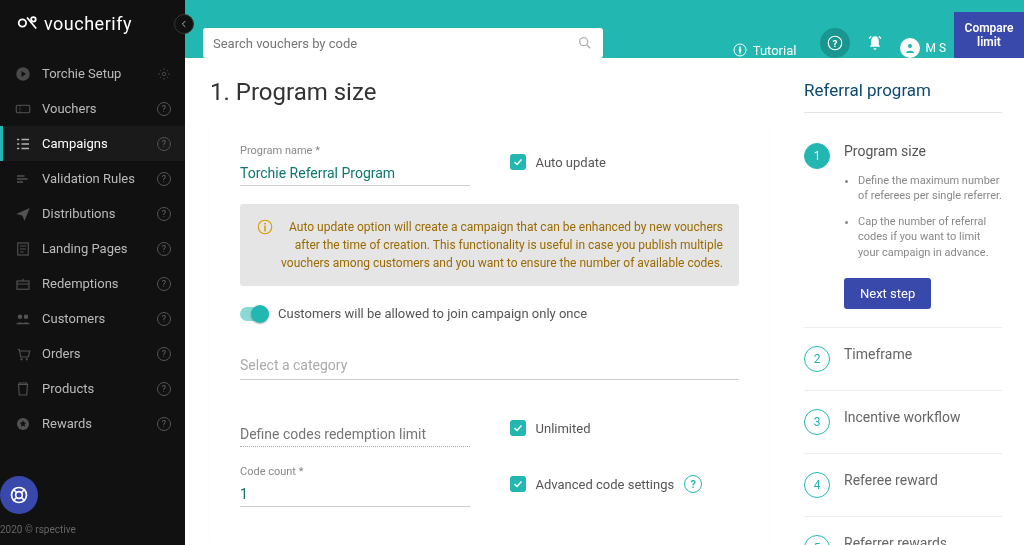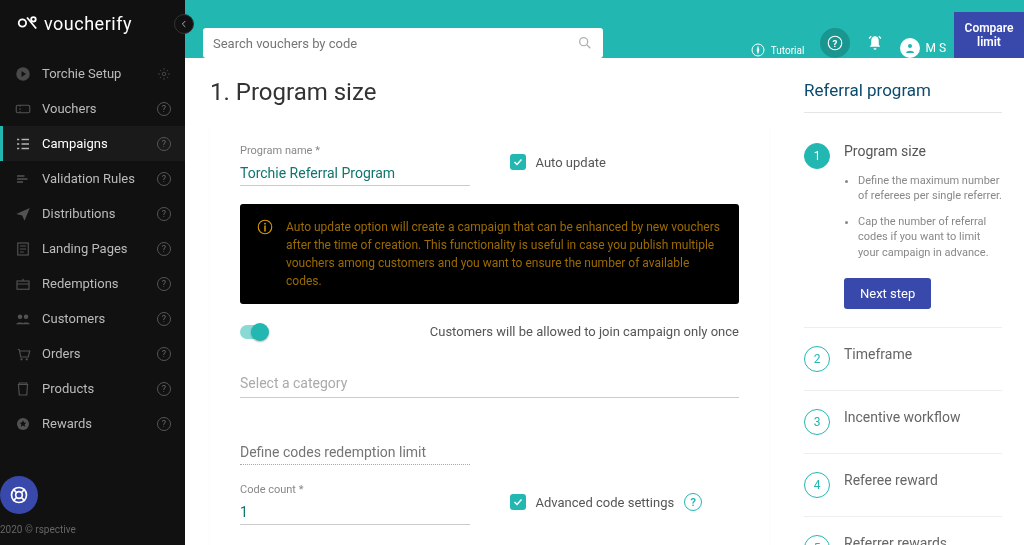--- a/index.html
+++ b/index.html
@@ -25,21 +25,21 @@
   .life-ring svg { width: 20px; height: 20px; }
   .copyright { font-size: 10px; color: #666; }
   
   
   .main { flex: 1; display: flex; flex-direction: column; }
   .header { height: 58px; background: #22b7b0; display: flex; align-items: flex-end; padding: 0 0 0 18px; }
   .search-box { flex: 0 0 400px; height: 30px; background: #fff; border-radius: 3px; display: flex; align-items: center; padding: 0 10px; }
   .search-box input { flex: 1; border: none; outline: none; font-size: 13px; color: #555; background: transparent; }
   .search-icon { width: 16px; height: 16px; opacity: 0.5; }
   .header-spacer { flex: 1; }
-  .header-link { display: flex; align-items: center; color: #fff; font-size: 10px; margin-right: 16px; cursor: pointer; }
+  .header-link { display: flex; align-items: center; color: #fff; font-size: 13px; margin-right: 24px; cursor: pointer; }
   .header-link svg { width: 16px; height: 16px; margin-right: 5px; }
   .header-iconbtn { width: 30px; height: 30px; border-radius: 50%; display: flex; align-items: center; justify-content: center; margin-right: 10px; cursor: pointer; }
   .header-iconbtn.dark { background: #1a9690; }
   .header-iconbtn svg { width: 18px; height: 18px; }
   .user-chip { display: flex; align-items: center; color: #fff; font-size: 12px; margin-right: 8px; cursor: pointer; }
   .user-chip .avatar { width: 20px; height: 20px; border-radius: 50%; background: #fff; color: #22b7b0; display: flex; align-items: center; justify-content: center; margin-right: 5px; }
   .compare-btn { height: 46px; background: #3949ab; color: #fff; font-size: 12px; font-weight: 600; padding: 0 10px; display: flex; align-items: center; justify-content: center; cursor: pointer; text-align: center; line-height: 1.2; width: 70px; }
   
   
   .content-wrap { flex: 1; display: flex; overflow: hidden; }
@@ -50,24 +50,24 @@
   .form-row { display: flex; gap: 40px; margin-bottom: 18px; }
   .form-col { flex: 1; }
   .form-col.half { flex: 0 0 46%; }
   .field-label { font-size: 11px; color: #888; display: block; margin-bottom: 4px; }
   .text-input { width: 100%; border: none; border-bottom: 1px solid #ccc; padding: 4px 0; font-size: 14px; color: #0f766e; outline: none; background: transparent; }
   .text-input::placeholder { color: #aaa; }
   .placeholder-input { width: 100%; border: none; border-bottom: 1px dotted #aaa; padding: 4px 0; font-size: 14px; color: #aaa; outline: none; background: transparent; }
   .checkbox-row { display: flex; align-items: center; font-size: 13px; color: #555; padding-top: 10px; }
   .checkbox { width: 16px; height: 16px; background: #22b7b0; border-radius: 3px; margin-right: 10px; display: flex; align-items: center; justify-content: center; cursor: pointer; }
   .checkbox svg { width: 12px; height: 12px; }
-  .alert { background: #000000; border-radius: 3px; padding: 14px 16px; display: flex; gap: 12px; margin: 6px 0 20px; font-size: 12px; color: #9b6b00; line-height: 1.5; }
+  .alert { background: #e5e5e5; border-radius: 3px; padding: 14px 16px; display: flex; margin: 6px 0 20px; font-size: 12px; color: #9b6b00; line-height: 1.5; text-align: right; }
   .alert-icon { flex: 0 0 18px; }
   .alert-icon svg { width: 18px; height: 18px; }
-  .toggle-row { display: flex; align-items: center; font-size: 13px; color: #555; margin-bottom: 30px; justify-content: space-between; }
+  .toggle-row { display: flex; align-items: center; font-size: 13px; color: #555; margin-bottom: 30px; }
   .toggle { width: 26px; height: 14px; border-radius: 8px; background: #89d9d4; position: relative; margin-right: 12px; cursor: pointer; }
   .toggle::after { content: ""; position: absolute; right: -3px; top: -2px; width: 18px; height: 18px; border-radius: 50%; background: #22b7b0; box-shadow: 0 1px 2px rgba(0,0,0,0.3); }
   .category-field { border-bottom: 1px solid #ccc; padding: 6px 0; color: #aaa; font-size: 14px; margin-bottom: 30px; cursor: pointer; }
   .help-icon-inline { width: 18px; height: 18px; border: 1.5px solid #22b7b0; border-radius: 50%; color: #22b7b0; font-size: 11px; display: inline-flex; align-items: center; justify-content: center; margin-left: 10px; cursor: pointer; font-weight: bold; }
   
   
   .right-panel { width: 230px; padding: 22px 22px 22px 10px; overflow-y: auto; }
   .right-panel::-webkit-scrollbar { width: 0; }
   .rp-title { font-size: 17px; color: #0c4a6e; margin-bottom: 12px; padding-bottom: 12px; border-bottom: 1px solid #e5e5e5; }
   .step { display: flex; gap: 14px; padding: 18px 0; border-bottom: 1px solid #eee; }
@@ -280,20 +280,30 @@
           <div class="toggle"></div>
           <span>Customers will be allowed to join campaign only once</span>
         </div>
 
         <div class="category-field">Select a category</div>
 
         <div class="form-row">
           <div class="form-col half">
             <input class="placeholder-input" style="margin-top: 12px;" placeholder="Define codes redemption limit">
           </div>
+          <div class="form-col">
+            <div class="checkbox-row">
+              <div class="checkbox">
+                <svg viewBox="0 0 24 24">
+                    <path d="M5 12 L10 17 L19 7" stroke="#fff" stroke-width="3" fill="none"></path>
+                  </svg>
+              </div>
+              <span>Unlimited</span>
+            </div>
+          </div>
         </div>
 
         <div class="form-row">
           <div class="form-col half">
             <label class="field-label">Code count *</label>
             <input class="text-input" value="1" style="">
           </div>
           <div class="form-col">
             <div class="checkbox-row">
               <div class="checkbox">

